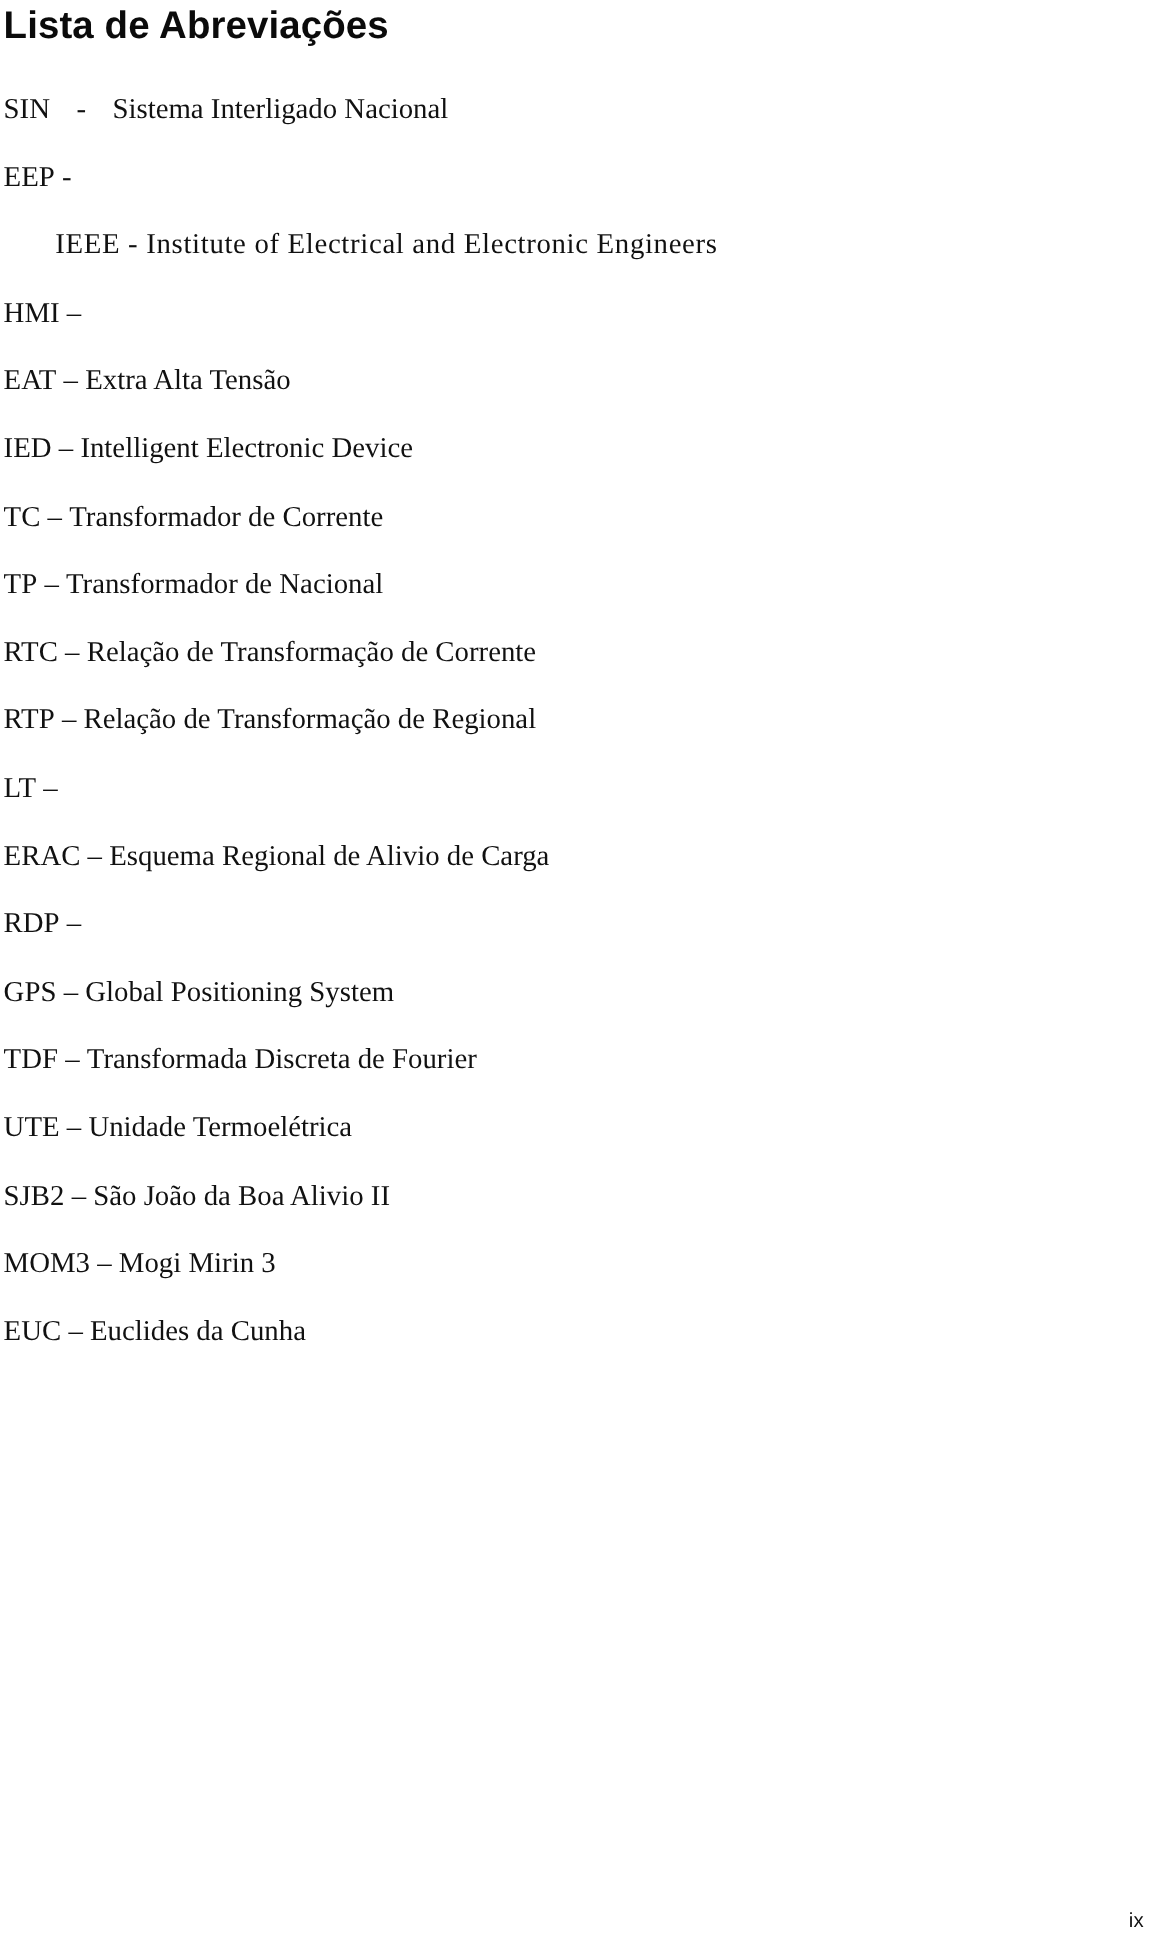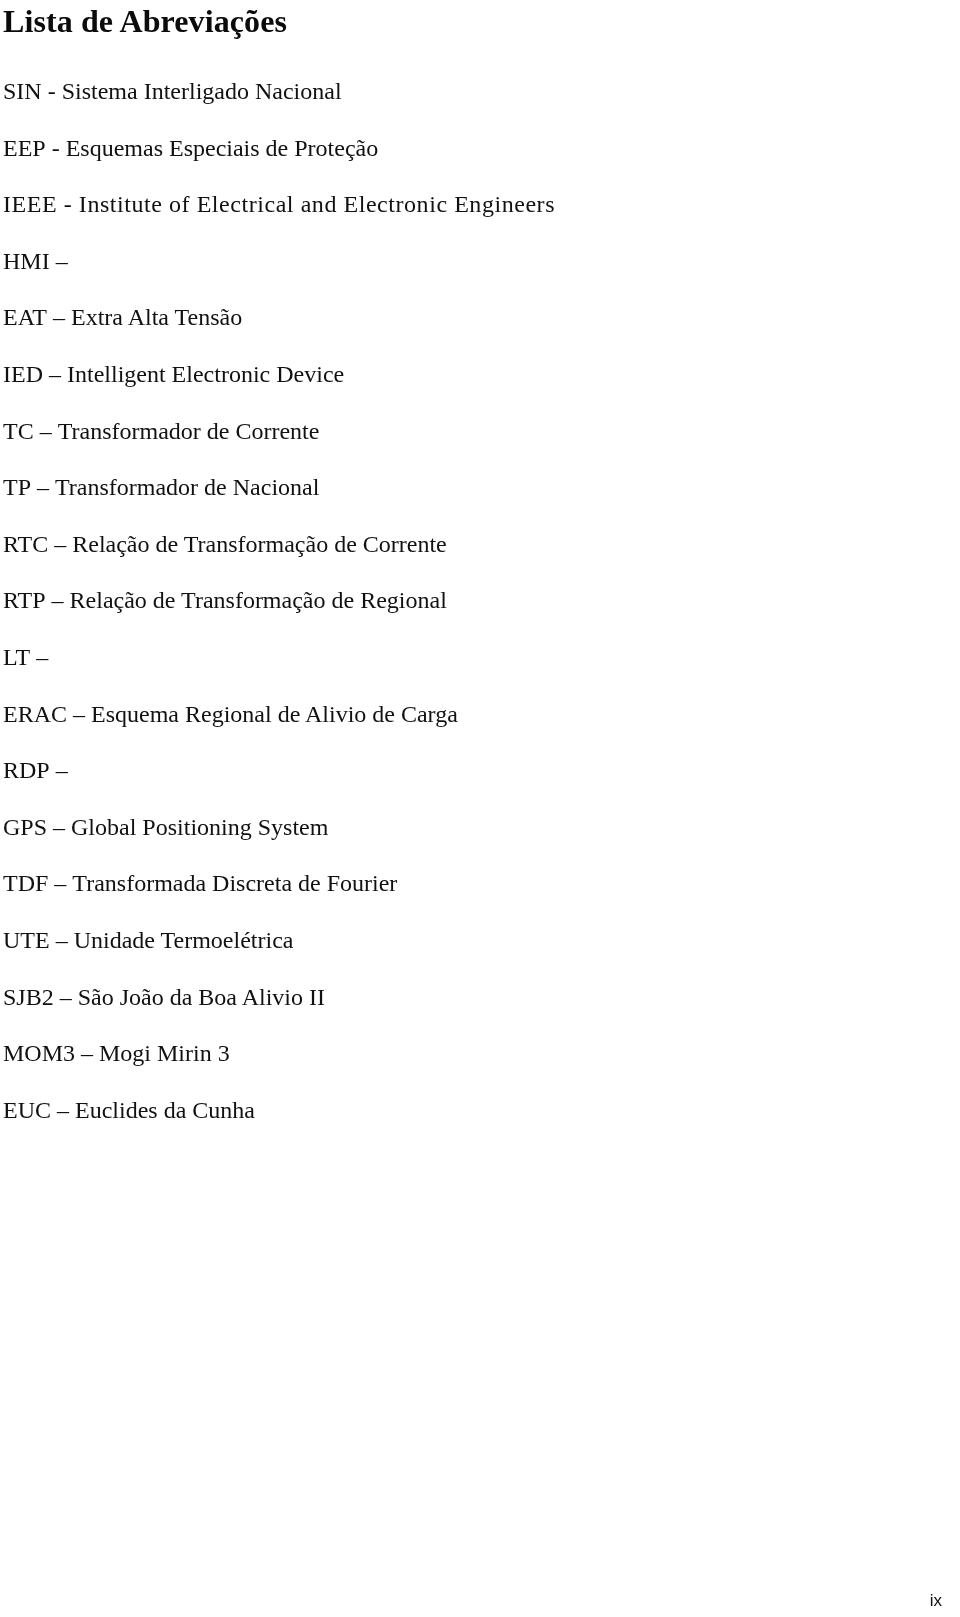--- a/index.html
+++ b/index.html
@@ -28,21 +28,21 @@
   }
 
   .content {
     position: absolute;
     left: 3px;
     top: 0;
     width: 954px;
   }
 
   .page-title {
-    font-family: Liberation Serif, serif;
+    font-family: Liberation Sans, sans-serif;
     font-size: 32px;
     font-weight: bold;
     line-height: 38px;
     letter-spacing: 0.1px;
     margin: 0;
     padding: 2px 0 0 0;
     color: #0b0b0b;
     white-space: nowrap;
   }
 
@@ -60,43 +60,45 @@
     margin: 0;
     padding: 0;
     height: 56.6px;
     display: flex;
     align-items: flex-end;
   }
 
   
   .abbrev-item.first {
     height: 66px;
+    gap: 16px;
   }
 
   
   .abbrev-item.tracked {
     letter-spacing: 0.55px;
+    margin-left: 43px;
   }
 
   .abbrev-term {
     display: inline;
   }
 
   .abbrev-sep {
     display: inline;
     white-space: pre;
   }
 
   .abbrev-def {
     display: inline;
   }
 
   .page-number {
     position: absolute;
-    right: 18px;
+    right: 7px;
     bottom: 6px;
     font-family: "Liberation Sans", "DejaVu Sans", sans-serif;
     font-size: 17px;
     line-height: 20px;
     color: #111111;
     letter-spacing: 0px;
   }
 </style>
 </head>
 <body>
@@ -108,21 +110,20 @@
 
     <ul class="abbrev-list">
         <li class="abbrev-item first">
           <span class="abbrev-term">SIN</span>
           <span class="abbrev-sep"> - </span>
           <span class="abbrev-def">Sistema Interligado Nacional</span>
         </li>
         <li class="abbrev-item">
           <span class="abbrev-term">EEP</span>
           <span class="abbrev-sep"> - </span>
-          <span class="abbrev-def">Esquemas Especiais de Proteção</span>
         </li>
         <li class="abbrev-item tracked">
           <span class="abbrev-term">IEEE</span>
           <span class="abbrev-sep"> - </span>
           <span class="abbrev-def">Institute of Electrical and Electronic Engineers</span>
         </li>
         <li class="abbrev-item">
           <span class="abbrev-term">HMI</span>
           <span class="abbrev-sep"> – </span>
         </li>

